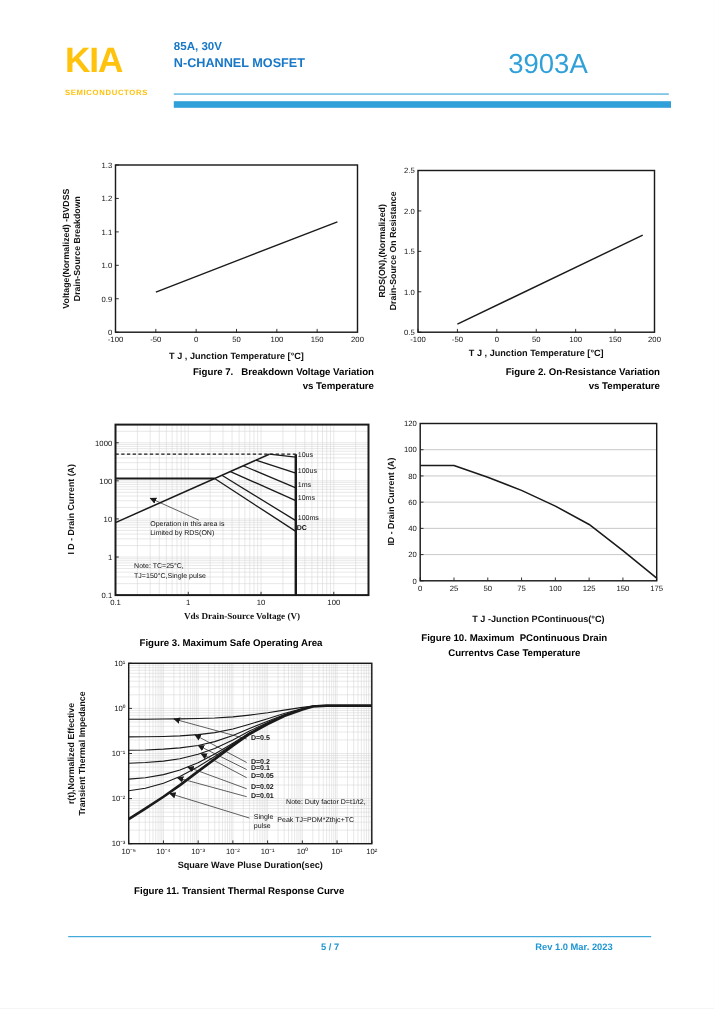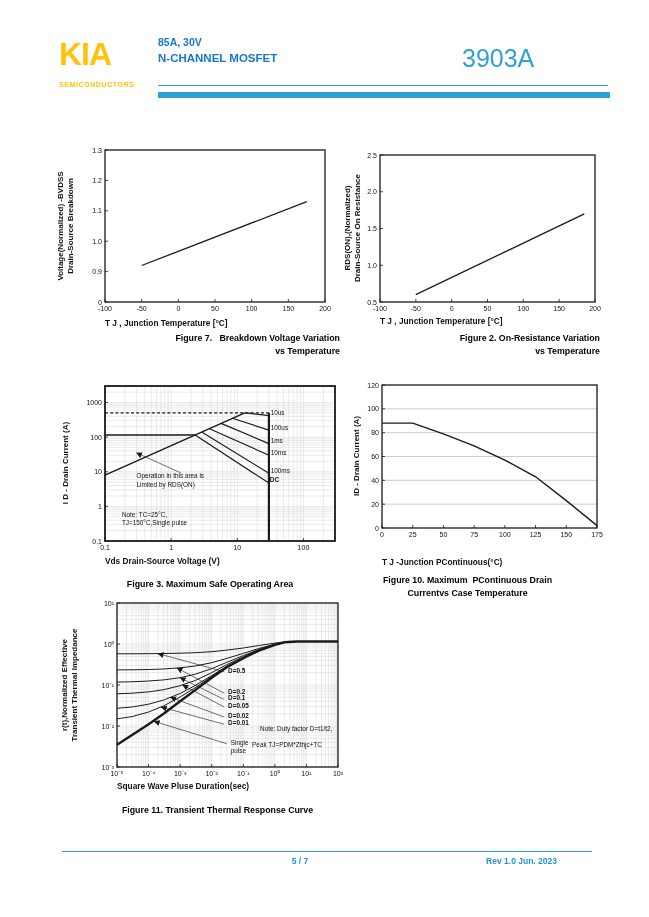--- a/index.html
+++ b/index.html
@@ -12,21 +12,21 @@
   .spec1{left:158px;top:36px;font-size:10.5px;font-weight:bold;color:var(--blue,#1878C8);}
   .spec2{left:158px;top:52px;font-size:11.5px;font-weight:bold;color:var(--blue,#1878C8);}
   .part{left:462px;top:44px;width:130px;font-size:25px;color:var(--cyan,#2FA0D8);}
   .rule-thin{left:158px;top:85px;width:450px;height:1px;background:var(--cyan,#2FA0D8);}
   .rule-thick{left:158px;top:92px;width:452px;height:6px;background:var(--cyan,#2FA0D8);}
   
   .plot-svg{position:absolute;overflow:visible;}
   svg text{font-family:"Liberation Sans",sans-serif;}
   .ylabel{position:absolute;transform:rotate(-90deg);transform-origin:center;text-align:center;
           font-size:8px;font-weight:bold;line-height:1.25;white-space:pre-wrap;color:#111;}
-  .xlabel{position:absolute;text-align:left;font-size:8.3px;font-weight:bold;color:#111;}
+  .xlabel{position:absolute;text-align:center;font-size:8.3px;font-weight:bold;color:#111;}
   .caption{position:absolute;font-size:8.8px;font-weight:bold;line-height:1.5;white-space:pre-wrap;color:#000;}
   .cap-left{text-align:right;}
   .cap-center{text-align:center;}
   
   .footer-rule{left:62px;top:851px;width:530px;height:1px;background:var(--cyan,#2FA0D8);}
   .page-num{left:250px;top:856px;width:100px;text-align:center;font-size:8.5px;font-weight:bold;color:var(--footer,#1E96D2);}
   .revision{left:417px;top:856px;width:140px;text-align:right;font-size:8.5px;font-weight:bold;color:var(--footer,#1E96D2);}
 </style>
 </head>
 <body>
@@ -231,21 +231,21 @@
       <text x="195.70733454621282" y="64.93723678878621" text-anchor="start" font-size="6.4" fill="#111">1ms</text>
       <text x="195.70733454621282" y="76.74791063850873" text-anchor="start" font-size="6.4" fill="#111">10ms</text>
       <text x="195.70733454621282" y="94.53029784560391" text-anchor="start" font-size="6.4" fill="#111">100ms</text>
       <text x="194.79528541148935" y="104.18087590447176" text-anchor="start" font-size="6.4" fill="#111" font-weight="bold">DC</text>
       <text x="61.55998325815353" y="100.23610456531232" text-anchor="start" font-size="6.4" fill="#111">Operation in this area is</text>
       <text x="61.55998325815353" y="108.63610456531232" text-anchor="start" font-size="6.4" fill="#111">Limited by RDS(ON)</text>
       <text x="46.88542672881104" y="138.80133650437247" text-anchor="start" font-size="6.4" fill="#111">Note: TC=25°C,</text>
       <text x="46.88542672881104" y="147.20133650437248" text-anchor="start" font-size="6.4" fill="#111">TJ=150°C,Single pulse</text>
       <line x1="105.8125555294297" y1="94.85021363801216" x2="61.55998325815353" y2="74.92319250710489" stroke="#222" stroke-width="0.65" marker-end="url(#arw-fig9)"></line>
     </svg>
-  <div class="xlabel" style="left:105px;top:556px;width:230px;">Vds Drain-Source Voltage (V)</div>
+  <div class="xlabel" style="left:105px;top:556px;width:230px;font-family:Liberation Serif, serif;">Vds Drain-Source Voltage (V)</div>
   <div class="caption cap-center" style="left:75px;top:578px;width:270px;">Figure 3. Maximum Safe Operating Area</div>
 
   <div class="ylabel" style="left:285px;top:451px;width:143px;">ID - Drain Current (A)</div>
   <svg class="plot-svg" width="255" height="169" style="left: 352px; top: 377px;">
       <defs>
         <marker id="arw-fig10" markerWidth="7" markerHeight="7" refX="5.5" refY="3" orient="auto" markerUnits="userSpaceOnUse">
           <path d="M0,0 L6,3 L0,6 Z" fill="#1a1a1a"></path>
         </marker>
       </defs>
       <line x1="30" y1="127.16666666666667" x2="245" y2="127.16666666666667" stroke="#ababab" stroke-width="0.6"></line>
@@ -449,15 +449,15 @@
       <line x1="137.27782027378862" y1="112.0416820861428" x2="95.64272219664643" y2="90" stroke="#222" stroke-width="0.65" marker-end="url(#arw-fig11)"></line>
       <line x1="137.27782027378862" y1="122.08315828722985" x2="83.63891013689431" y2="102.34222982222323" stroke="#222" stroke-width="0.65" marker-end="url(#arw-fig11)"></line>
       <line x1="137.27782027378862" y1="129.30289990851279" x2="74.13496313093147" y2="112.0416820861428" stroke="#222" stroke-width="0.65" marker-end="url(#arw-fig11)"></line>
       <line x1="139.7776853275779" y1="148.7037293132532" x2="67.13088117875793" y2="126.32832255541969" stroke="#222" stroke-width="0.65" marker-end="url(#arw-fig11)"></line>
     </svg>
   <div class="xlabel" style="left:117px;top:781px;width:221px;">Square Wave Pluse Duration(sec)</div>
   <div class="caption cap-center" style="left:87px;top:804px;width:261px;">Figure 11. Transient Thermal Response Curve</div>
 
   <div class="abs footer-rule"></div>
   <div class="abs page-num">5 / 7</div>
-  <div class="abs revision">Rev 1.0 Jun. 2023</div>
+  <div class="abs revision">Rev 1.0 Mar. 2023</div>
 
 </div>
 
 </body></html>

